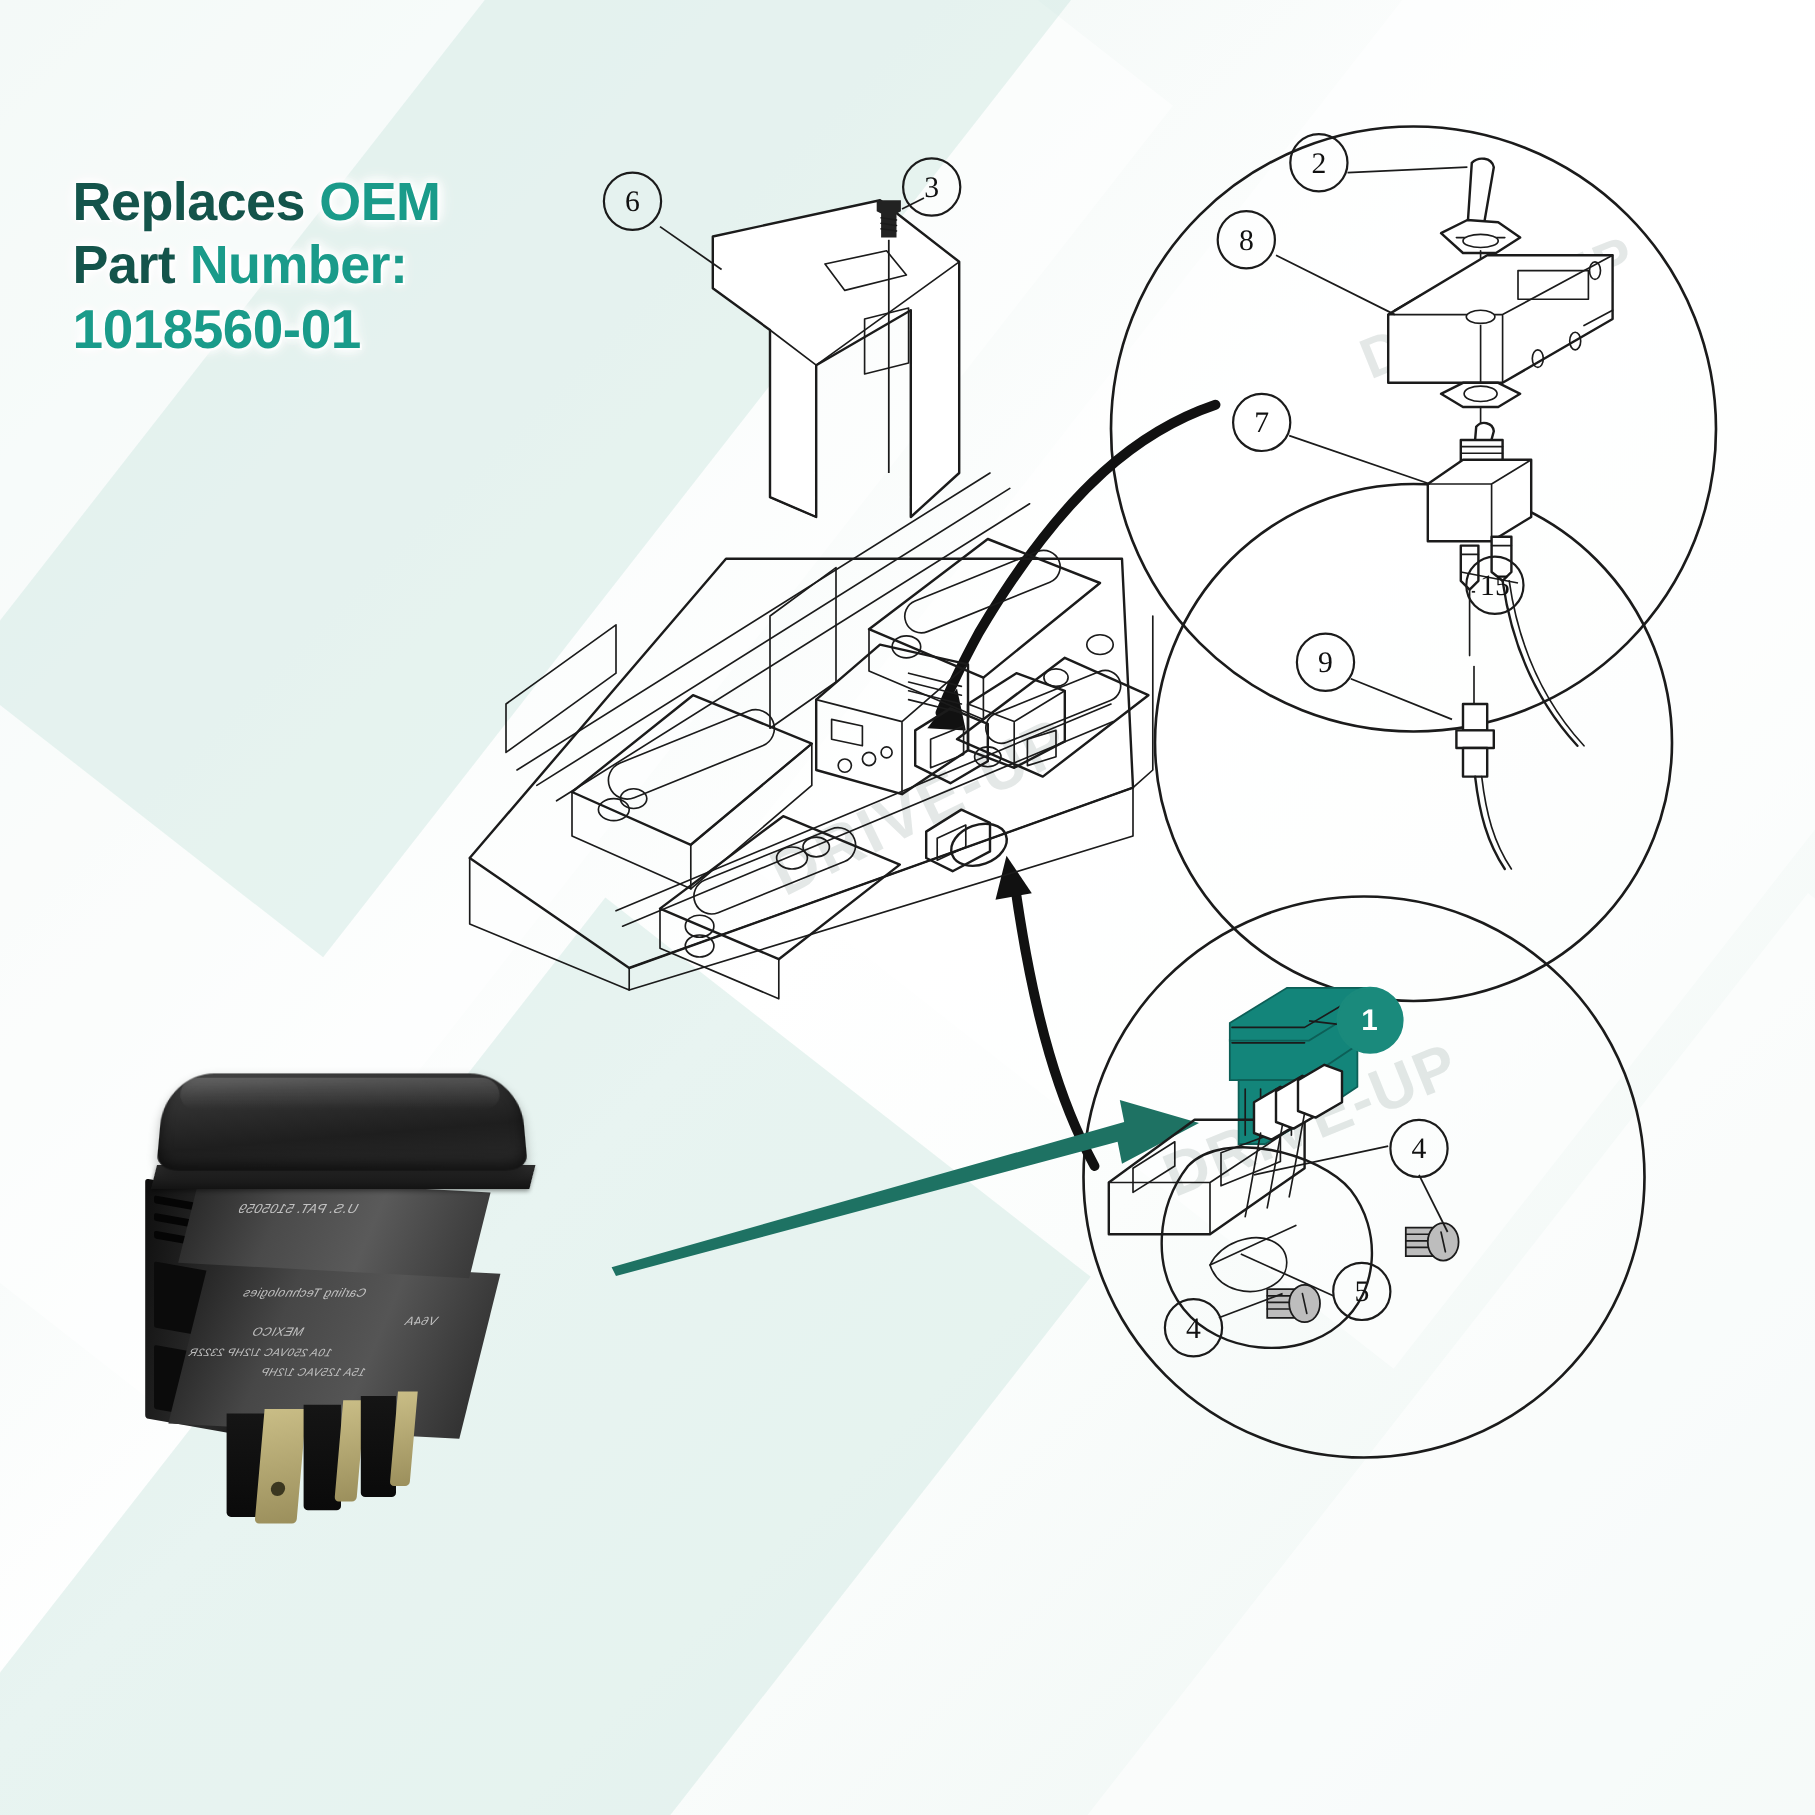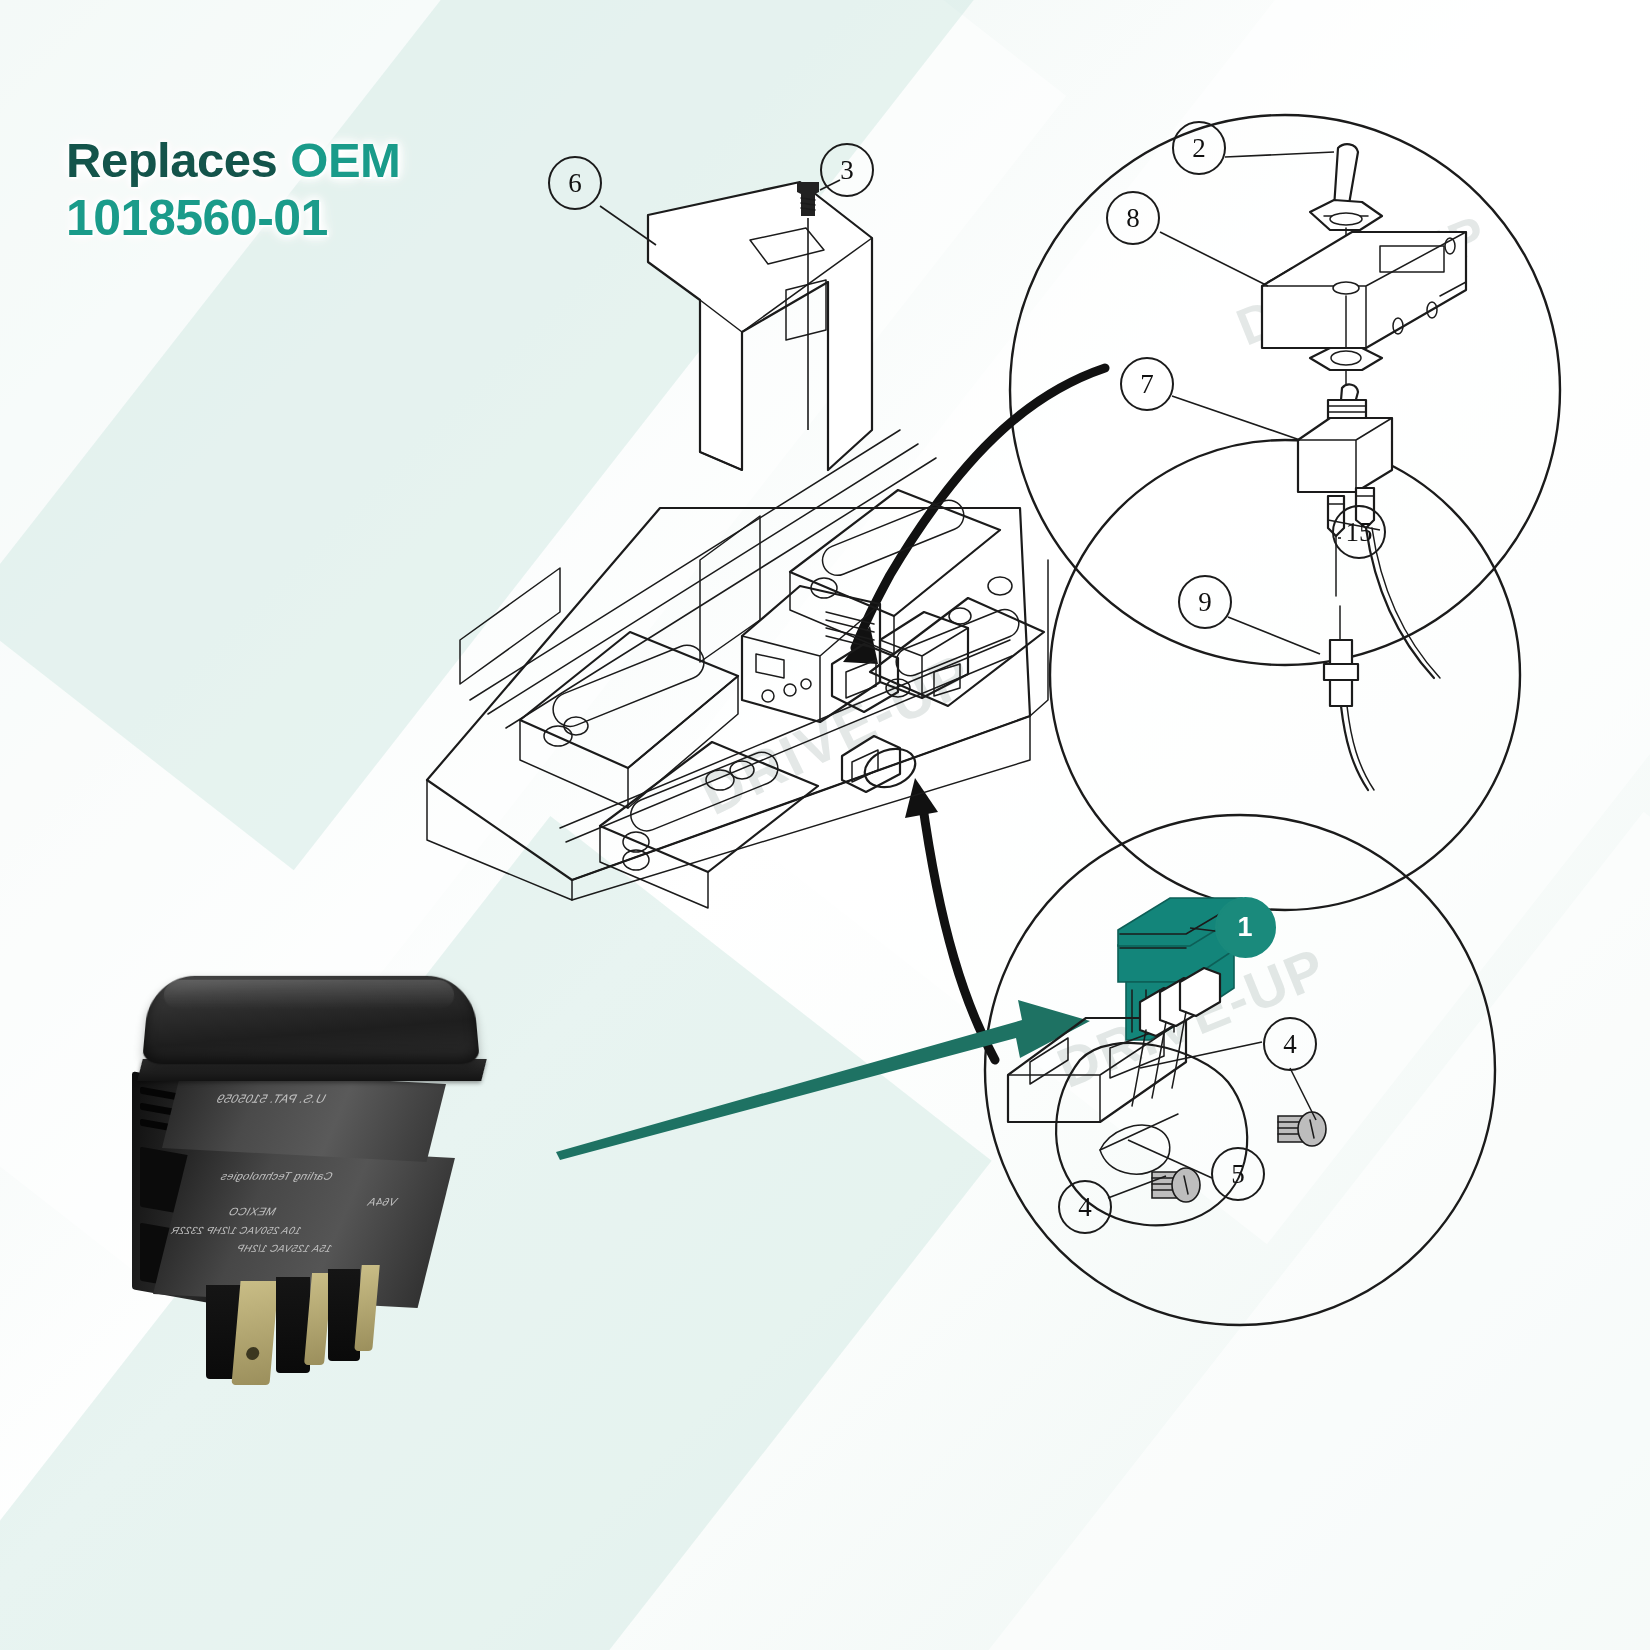--- a/index.html
+++ b/index.html
@@ -20,21 +20,21 @@
     position: absolute;
     background: rgba(255,255,255,0.55);
     transform-origin: center;
     pointer-events: none;
   }
   .band.dark { background: rgba(205,230,224,0.45); }
 
   
   #title-block {
     position: absolute;
-    left: 66px; top: 132px;
+    left: 66px; top: 156px;
     z-index: 30;
   }
   #title-block .line {
     font-weight: 800;
     letter-spacing: -0.5px;
     line-height: 1.16;
     white-space: nowrap;
     text-shadow:
       0 0 10px #ffffff, 0 0 10px #ffffff, 0 0 14px #ffffff,
       0 0 18px #ffffff, 2px 2px 0 rgba(255,255,255,.9);
@@ -206,20 +206,23 @@
 
   <div class="band" style="left:-200px; top:-340px; width:900px; height:1500px; transform:rotate(38deg);"></div>
   <div class="band dark" style="left:380px; top:-600px; width:420px; height:1500px; transform:rotate(38deg);"></div>
   <div class="band" style="left:1080px; top:-420px; width:760px; height:1600px; transform:rotate(38deg);"></div>
   <div class="band dark" style="left:60px; top:840px; width:560px; height:1400px; transform:rotate(38deg);"></div>
   <div class="band" style="left:1200px; top:900px; width:700px; height:1200px; transform:rotate(38deg);"></div>
 
   <div id="title-block">
     <div class="line l1">
       <span class="t-dark">Replaces </span><span class="t-bright">OEM</span>
+    </div>
+    <div class="line l2">
+      <span class="t-dark">Part </span><span class="t-bright">Number:</span>
     </div>
     <div class="line l3 t-bright">1018560-01</div>
   </div>
 
   <svg id="diagram-svg" viewBox="0 0 1650 1650">
     <defs>
       <style>
         .ln  { fill:none; stroke:#1b1b1b; stroke-width:2.2; stroke-linejoin:round; stroke-linecap:round; }
         .lnT { fill:none; stroke:#1b1b1b; stroke-width:1.5; stroke-linejoin:round; stroke-linecap:round; }
         .lnF { fill:#ffffff; stroke:#1b1b1b; stroke-width:2.2; stroke-linejoin:round; }

